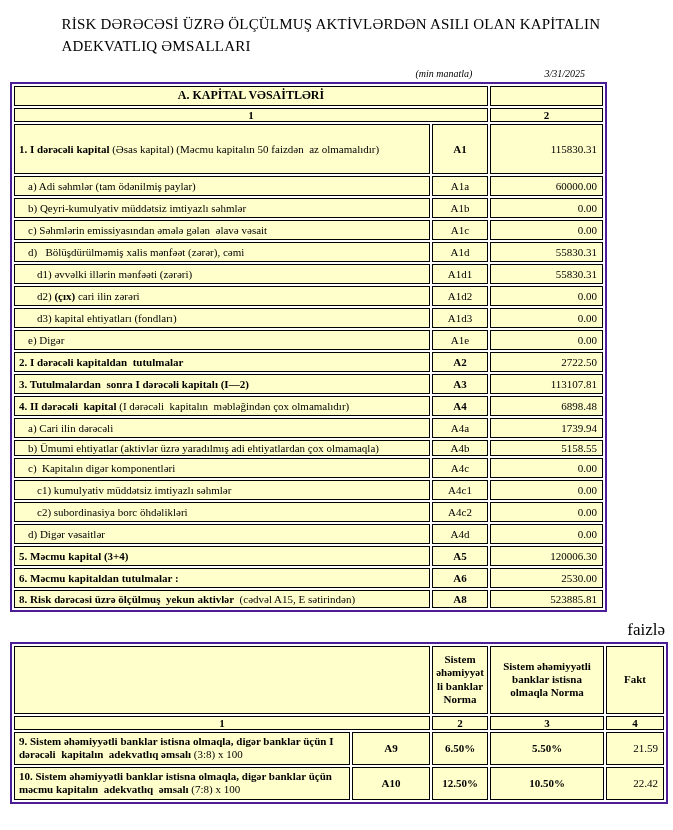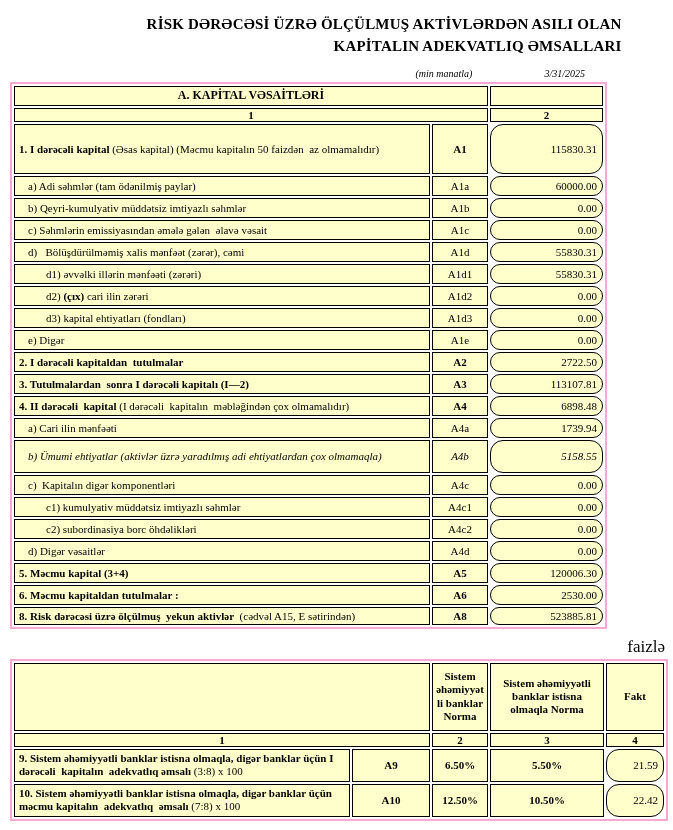--- a/index.html
+++ b/index.html
@@ -3,48 +3,48 @@
 <meta charset="utf-8">
 <style>
   html,body{margin:0;padding:0;}
   body{
     width:673px;height:830px;background:#ffffff;color:#000;
     font-family:"Liberation Serif","DejaVu Serif",serif;
     overflow:hidden;
   }
   .page{padding:10px 0 0 10px;}
   .title{
-    font-size:15px;font-weight:bold;text-align:right;
+    font-size:15px;font-weight:normal;text-align:left;
     max-width:560px;margin:4px auto 10px auto;line-height:1.45;
     letter-spacing:0.2px;
   }
   .meta{
     display:flex;justify-content:flex-end;align-items:flex-end;
     font-style:italic;font-size:10px;gap:72px;
     padding-right:44px;margin-bottom:3px;width:619px;box-sizing:border-box;
   }
   table{
     border-collapse:separate;border-spacing:2px;
-    border:2px solid #f9a8d4;background:#fff;table-layout:fixed;
+    border:2px solid #4c1d95;background:#fff;table-layout:fixed;
   }
   td{
     border:1.5px solid #000;background:#FFFFCC;
     font-size:11px;padding:1px 4px;vertical-align:middle;
     overflow:hidden;
   }
   .b{font-weight:bold;}
   .center{text-align:center;}
-  .val{text-align:right;padding-right:5px;border-radius:13px;}
+  .val{text-align:right;padding-right:5px;}
   .code{text-align:center;}
   .lbl span{white-space:pre-wrap;}
   #t1 tr{height:20px;}
   #t1 .numrow{height:13px;}
   #t1 .numrow td{padding:0 4px;line-height:1.1;}
   .ind1{padding-left:13px;}
-  .ind2{padding-left:31px;}
+  .ind2{padding-left:22px;}
   #t2{margin-top:1px;}
   #t2 td{line-height:1.2;}
   #t2 .hdr{text-align:center;font-weight:bold;overflow-wrap:anywhere;padding:2px 2px;}
   #t2 .numrow{height:13px;}
   #t2 .numrow td{padding:0 4px;line-height:1.1;}
   #t2 .lbl{font-weight:bold;}
   #t2 .lbl .rest{font-weight:normal;}
   #t2 .pct{text-align:center;font-weight:bold;}
   .faizle{width:658px;text-align:right;font-size:17px;margin:8px 0 2px 0;box-sizing:border-box;padding-right:3px;}
 </style>
@@ -129,25 +129,25 @@
           <td class="lbl"><span></span><span class="b">3. Tutulmalardan  sonra I dərəcəli kapitalı (I—2)</span><span></span></td>
           <td class="code b">A3</td>
           <td class="val">113107.81</td>
         </tr>
         <tr>
           <td class="lbl"><span></span><span class="b">4. II dərəcəli  kapital</span><span> (I dərəcəli  kapitalın  məbləğindən çox olmamalıdır)</span></td>
           <td class="code b">A4</td>
           <td class="val">6898.48</td>
         </tr>
         <tr>
-          <td class="lbl ind1"><span>a) Cari ilin mənfəəti</span><span class="b"></span><span></span></td>
+          <td class="lbl ind1"><span>a) Cari ilin dərəcəli</span><span class="b"></span><span></span></td>
           <td class="code">A4a</td>
           <td class="val">1739.94</td>
         </tr>
-        <tr style="height: 33px; font-style: italic;">
+        <tr style="height: 16px;">
           <td class="lbl ind1"><span>b) Ümumi ehtiyatlar (aktivlər üzrə yaradılmış adi ehtiyatlardan çox olmamaqla)</span><span class="b"></span><span></span></td>
           <td class="code">A4b</td>
           <td class="val">5158.55</td>
         </tr>
         <tr>
           <td class="lbl ind1"><span>c)  Kapitalın digər komponentləri</span><span class="b"></span><span></span></td>
           <td class="code">A4c</td>
           <td class="val">0.00</td>
         </tr>
         <tr>

